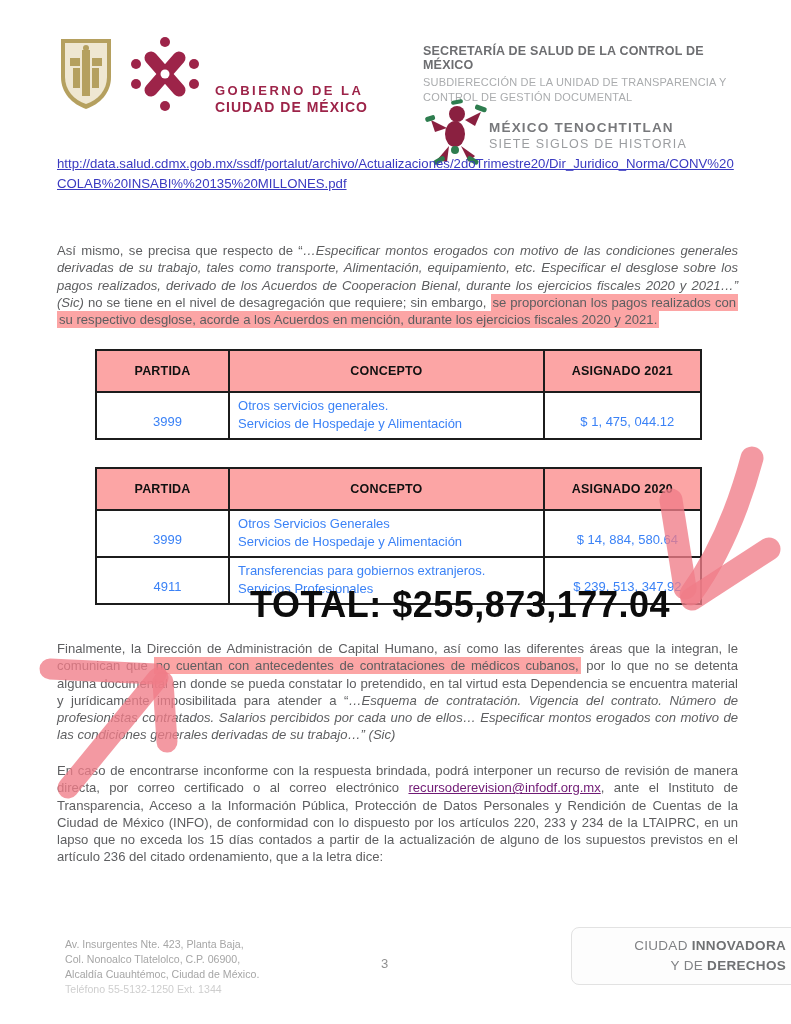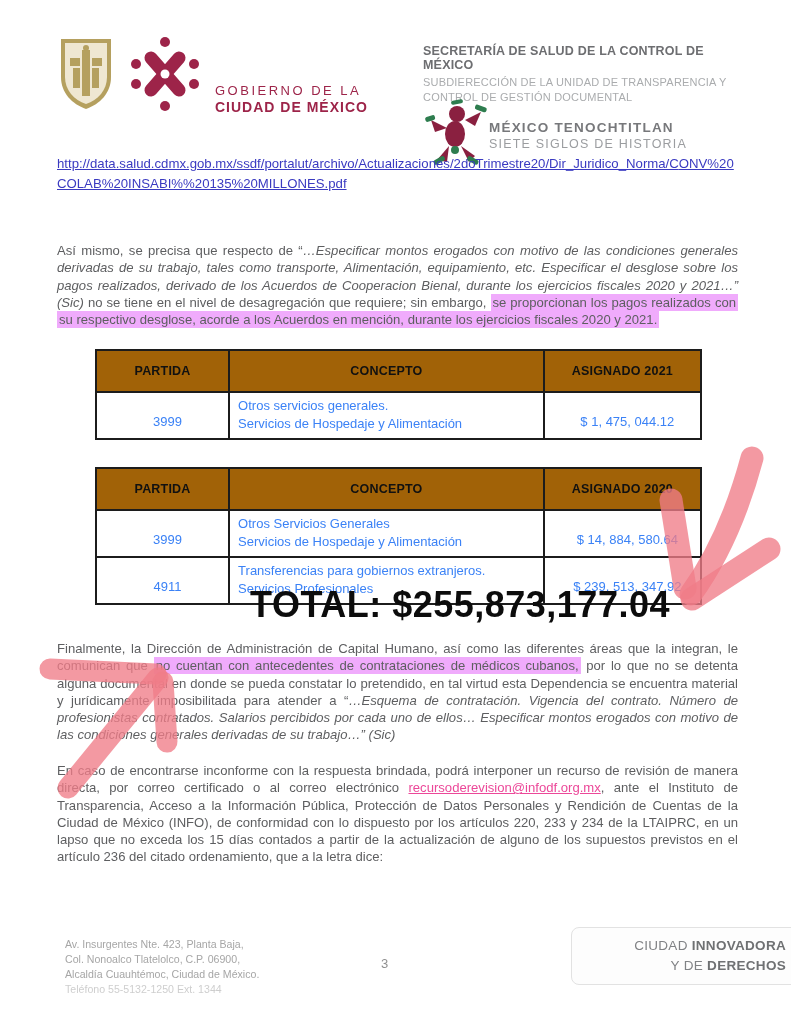--- a/index.html
+++ b/index.html
@@ -3,46 +3,46 @@
 <meta charset="utf-8">
 <style>
   html,body{margin:0;padding:0;background:#ffffff;}
   .page{
     position:relative;width:791px;height:1024px;margin:0 auto;background:#ffffff;
     font-family:"Liberation Sans","DejaVu Sans",sans-serif;overflow:hidden;
   }
   
   .header-left{position:absolute;left:57px;top:34px;display:flex;align-items:center;gap:14px;}
   .gob-text{color:#9d2449;line-height:1.25;}
-  .gob-line1{font-size:13px;letter-spacing:2.5px;font-weight:400;margin-top:48px;}
+  .gob-line1{font-size:13px;letter-spacing:2.5px;font-weight:700;margin-top:48px;}
   .gob-line2{font-size:14px;letter-spacing:1px;font-weight:700;}
   .header-right{position:absolute;left:423px;top:44px;width:330px;}
   .sec-line1{font-size:12.5px;font-weight:700;color:#6d6e71;letter-spacing:.2px;margin-bottom:3px;}
   .sec-line2,.sec-line3{font-size:11px;color:#aaacae;letter-spacing:.2px;line-height:1.35;}
   .tenoch{position:absolute;left:423px;top:98px;display:flex;align-items:center;}
   .tenoch-text .t1{font-size:13.5px;font-weight:700;color:#77787b;letter-spacing:1.2px;}
   .tenoch-text .t2{font-size:12.5px;color:#9b9da0;letter-spacing:1.2px;margin-top:2px;}
   
   .doc-link{position:absolute;left:57px;top:154px;width:682px;font-size:13.2px;line-height:1.5;
     color:#3a3ac1;text-decoration:underline;word-break:break-all;font-weight:500;}
   
   .para{position:absolute;left:57px;width:681px;font-size:13.1px;line-height:17.2px;
     color:#5d5e60;text-align:justify;}
   .para1{top:229px;}
   .para2{top:627px;}
   .para3{top:749px;}
   .it{font-style:italic;}
-  .hl{background:#f0abfc;padding:1px 2px;box-decoration-break:clone;-webkit-box-decoration-break:clone;}
-  .email{text-decoration:underline;color:#ec4899;}
+  .hl{background:#fca5a5;padding:1px 2px;box-decoration-break:clone;-webkit-box-decoration-break:clone;}
+  .email{text-decoration:underline;color:#701a75;}
   
   .doc-table{position:absolute;left:95px;width:607px;border-collapse:collapse;table-layout:fixed;}
   .table-2021{top:349px;}
   .table-2020{top:467px;}
   .doc-table th,.doc-table td{border:2px solid #1c1c1c;}
-  .doc-table th{background:#a16207;color:#111;font-size:12.5px;font-weight:700;
+  .doc-table th{background:#fca5a5;color:#111;font-size:12.5px;font-weight:700;
     text-align:center;height:38px;letter-spacing:.2px;}
   .doc-table td{color:#3b82f6;font-size:13px;}
   .cell-center{text-align:center;vertical-align:bottom;padding-bottom:9px;padding-left:11px;}
   .cell-concept{padding:4px 4px 6px 8px;vertical-align:middle;line-height:1.35;}
   .col-partida{width:22%;}
   .col-concepto{width:52%;}
   .col-asignado{width:26%;}
   
   .total{position:absolute;left:130px;top:584px;width:660px;text-align:center;
     font-size:36px;font-weight:900;color:#0c0c0c;letter-spacing:.5px;}

